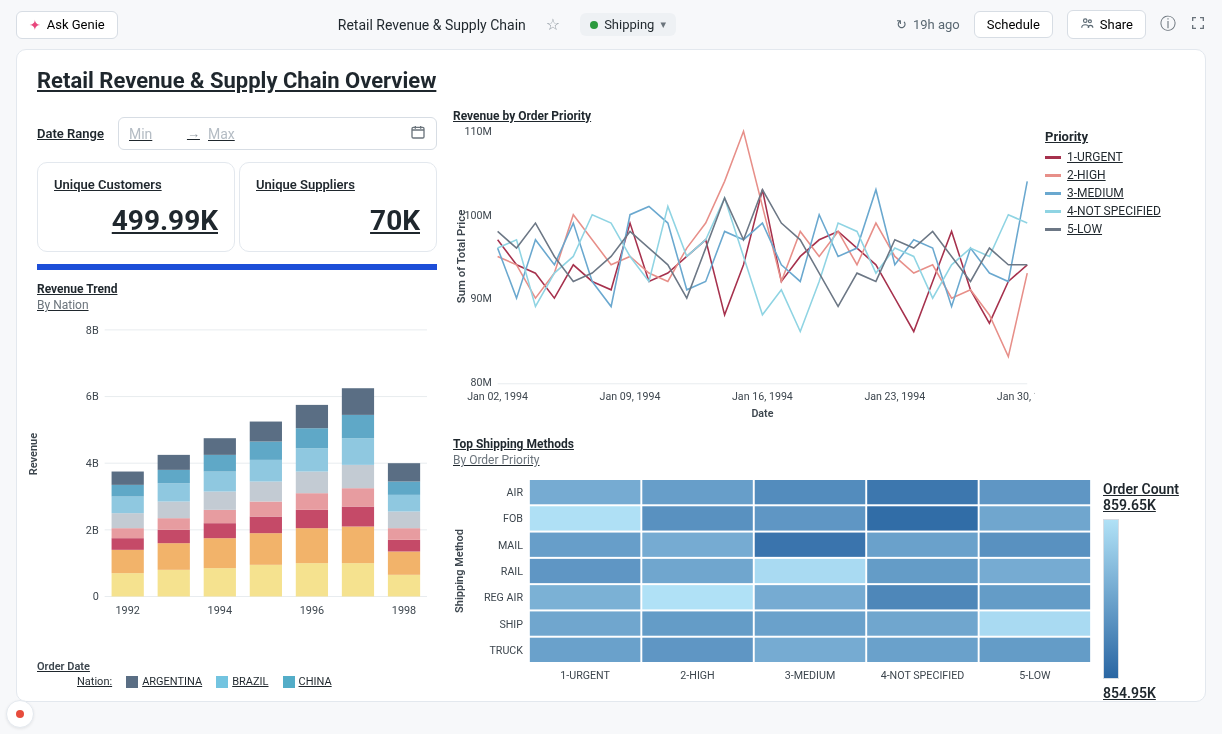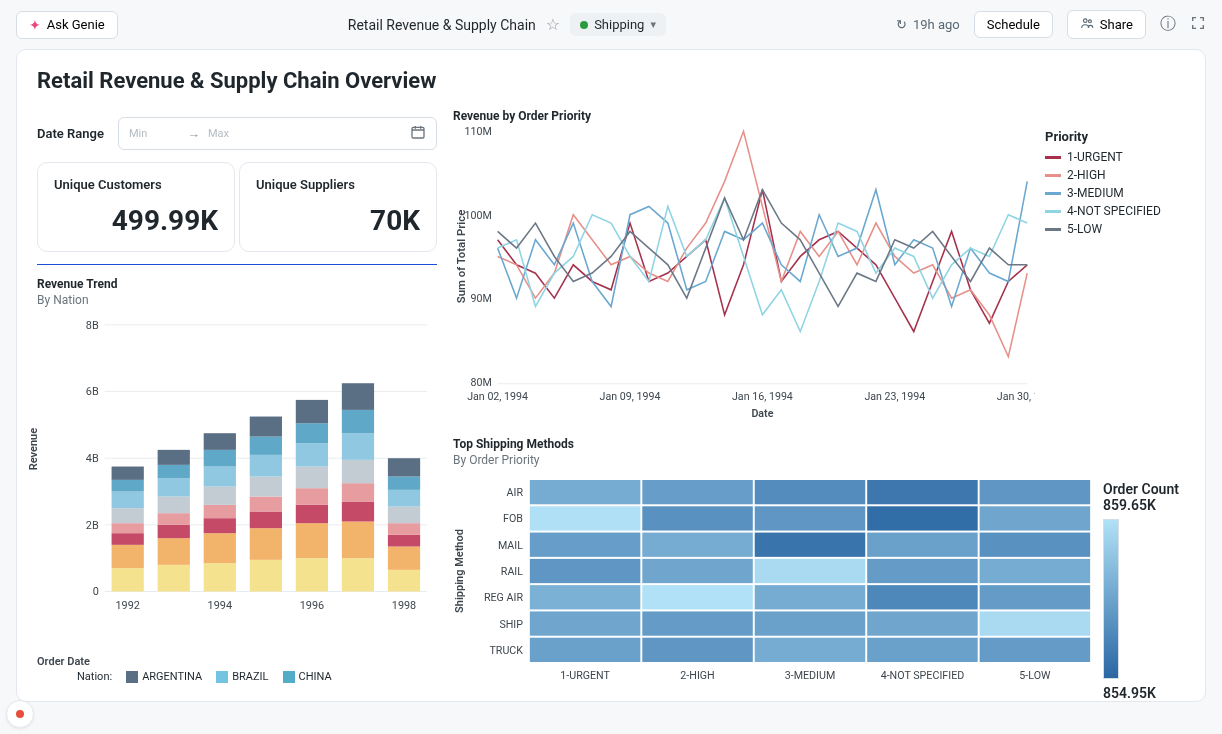--- a/index.html
+++ b/index.html
@@ -1,45 +1,45 @@
 <!DOCTYPE html>
 <html><head>
 <meta charset="utf-8">
 <style>
 * { box-sizing: border-box; margin: 0; padding: 0; font-family: -apple-system, BlinkMacSystemFont, "Segoe UI", Roboto, sans-serif; }
 body { background: #f7f8fa; color: #1f272d; font-size: 13px; }
 .topbar { display: flex; align-items: center; padding: 10px 16px; background: #f7f8fa; gap: 12px; }
 .ask-genie-btn { display: inline-flex; align-items: center; gap: 6px; padding: 5px 12px; border: 1px solid #d7dde4; border-radius: 6px; background: #fff; cursor: pointer; font-size: 13px; }
 .ask-genie-btn .spark { color: #e8467c; font-size: 14px; }
-.center-title { flex: 1; display: flex; align-items: center; justify-content: center; gap: 10px; }
+.center-title { flex: 1; display: flex; align-items: center; justify-content: center; gap: 20px; }
 .center-title .title-text { font-size: 14px; color: #1f272d; }
 .star-icon { color: #8e979f; font-size: 16px; cursor: pointer; }
 .published-pill { display: inline-flex; align-items: center; gap: 6px; padding: 4px 10px; border-radius: 6px; background: #eef1f4; font-size: 13px; cursor: pointer; }
 .published-pill .dot { width: 8px; height: 8px; border-radius: 50%; background: #2c9a3e; display: inline-block; }
 .published-pill .chev { color: #6b747c; font-size: 11px; }
 .right-tools { display: flex; align-items: center; gap: 14px; color: #5a6872; }
 .refresh { display: inline-flex; align-items: center; gap: 6px; cursor: pointer; font-size: 13px; }
 .btn { padding: 5px 12px; border: 1px solid #d7dde4; border-radius: 6px; background: #fff; cursor: pointer; font-size: 13px; display: inline-flex; align-items: center; gap: 6px; }
 .icon-btn { color: #6b747c; cursor: pointer; font-size: 16px; }
-.main-card { margin: 0 16px; border: 1px solid #e3e8ee; border-radius: 10px; background: #fff; padding: 18px 20px 0 20px; }
+.main-card { margin: 0 16px; border: 1px solid #e3e8ee; border-radius: 10px; background: #fff; padding: 18px 20px 0 20px; text-decoration: underline; }
 .page-title { font-size: 22px; font-weight: 700; margin-bottom: 16px; }
 .grid { display: grid; grid-template-columns: 400px 1fr; gap: 16px; }
 .left-col { display: flex; flex-direction: column; gap: 12px; }
 .date-row { display: flex; align-items: center; gap: 14px; margin-top: 8px; }
 .date-row label { font-size: 13px; font-weight: 600; }
 .date-input { flex: 1; display: flex; align-items: center; padding: 6px 10px; border: 1px solid #d7dde4; border-radius: 6px; background: #fff; gap: 8px; }
-.date-input input { border: none; outline: none; width: 50px; font-size: 11px; color: #8e979f; }
+.date-input input { border: none; outline: none; width: 50px; font-size: 14px; color: #8e979f; }
 .date-input input::placeholder { color: #b4bcc4; }
 .date-input .arrow { color: #8e979f; }
 .date-input .cal { margin-left: auto; color: #6b747c; cursor: pointer; }
 .stat-row { display: flex; gap: 4px; }
 .stat-card { flex: 1; border: 1px solid #e3e8ee; border-radius: 10px; padding: 14px 16px; }
 .stat-card .label { font-size: 13px; font-weight: 600; margin-bottom: 12px; }
 .stat-card .value { font-size: 28px; font-weight: 700; text-align: right; }
-.chart-card { border-top: 1px solid #1d4ed8; padding-top: 12px; }
+.chart-card { border-top: 6px solid #1d4ed8; padding-top: 12px; }
 .chart-title { font-size: 12px; font-weight: 700; }
 .chart-sub { font-size: 12px; color: #6b747c; margin-top: 2px; margin-bottom: 8px; }
 .revenue-trend-chart { position: relative; height: 340px; }
 .axis-label-y { position: absolute; left: -4px; top: 50%; transform: rotate(-90deg) translateX(50%); transform-origin: left center; font-size: 11px; font-weight: 600; color: #3d464e; }
 .axis-label-x { text-align: left; font-size: 11px; font-weight: 600; color: #3d464e; }
 .rt-plot { position: absolute; left: 38px; right: 6px; top: 6px; bottom: 40px; }
 .rt-svg { width: 100%; height: 100%; }
 .rt-legend { display: flex; gap: 14px; align-items: center; font-size: 11px; padding: 2px 0 4px 40px; }
 .rt-legend .sw { width: 12px; height: 12px; display: inline-block; vertical-align: middle; margin-right: 4px; }
 .right-col { display: flex; flex-direction: column; gap: 14px; }

